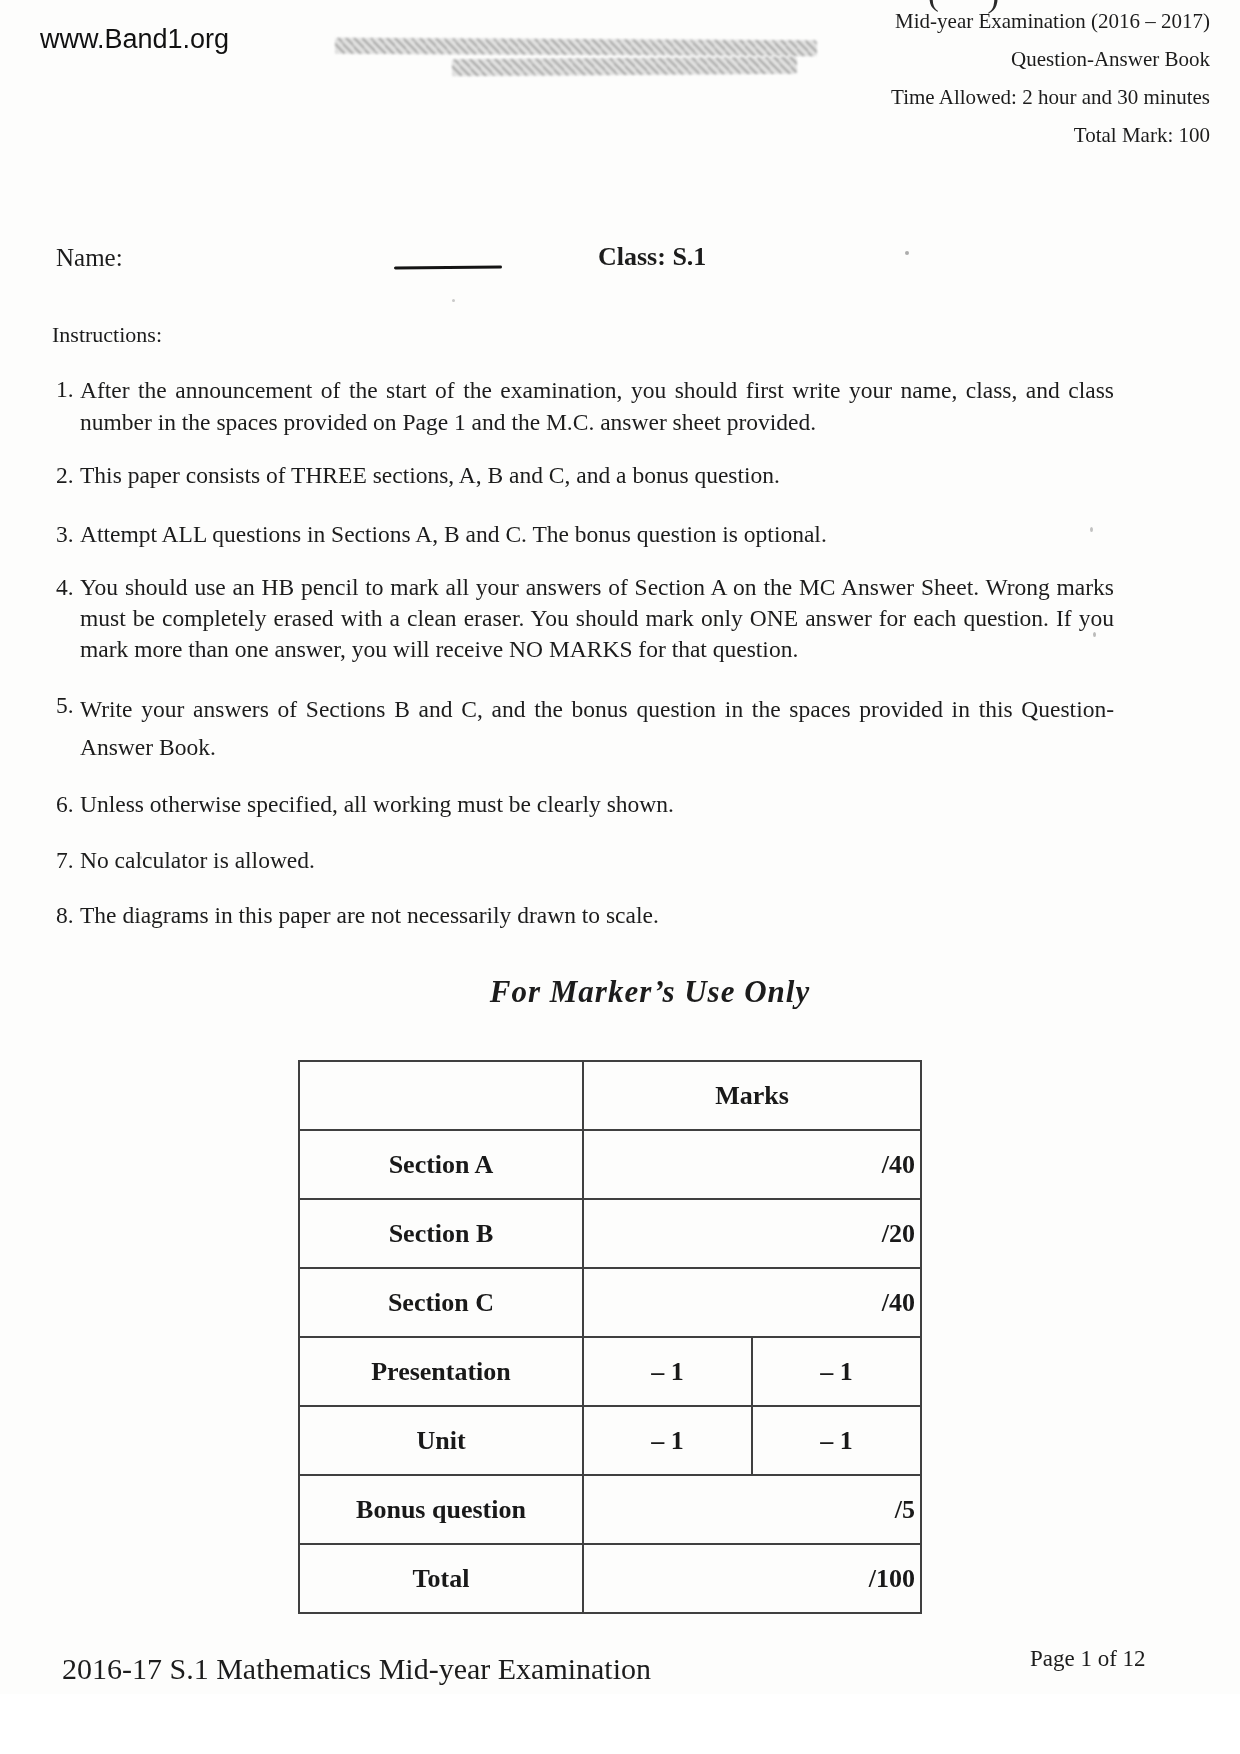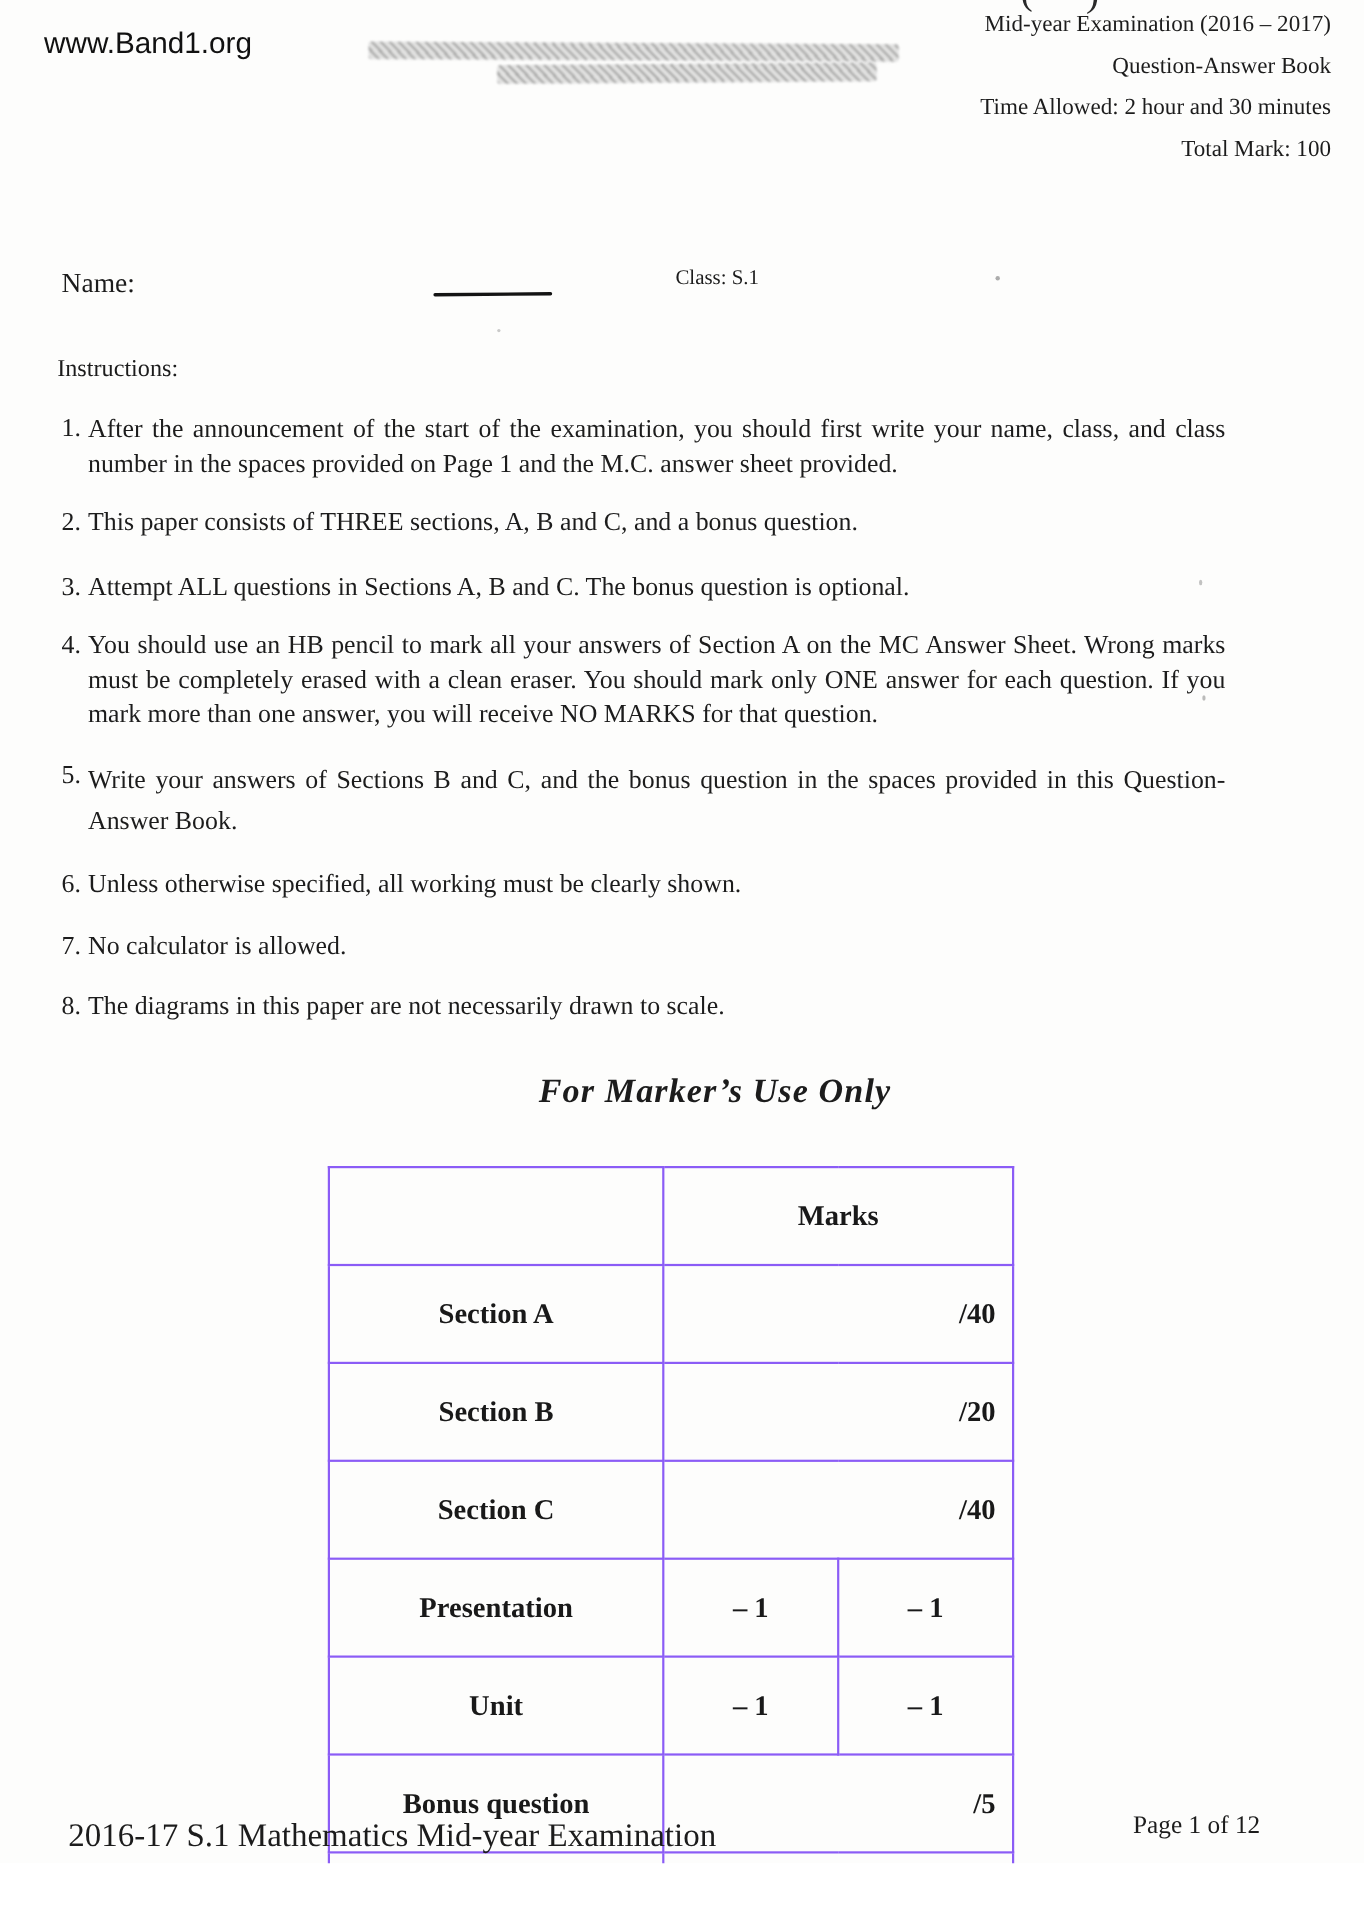--- a/index.html
+++ b/index.html
@@ -32,21 +32,21 @@
   .smudge{
     position:absolute;z-index:1;
     background:repeating-linear-gradient(47deg, rgba(95,95,95,0.55) 0 2px, rgba(175,175,175,0.35) 2px 6px);
     filter:blur(0.8px);
     border-radius:3px;
   }
   .smudge-1{left:335px;top:39px;width:482px;height:16px;transform:rotate(0.3deg);}
   .smudge-2{left:452px;top:58px;width:345px;height:17px;transform:rotate(-0.4deg);}
   
   .name-label{position:absolute;left:56px;top:244px;font-size:25px;}
-  .class-label{position:absolute;left:598px;top:242px;font-size:19px;font-weight:normal;margin-left:16px;}
+  .class-label{position:absolute;left:598px;top:242px;font-size:26px;font-weight:bold;}
   .name-underline{
     position:absolute;left:394px;top:266px;width:108px;height:3px;
     background:#141414;transform:rotate(-0.5deg);border-radius:2px;
   }
   
   .ins-heading{position:absolute;left:52px;top:322px;font-size:22px;font-weight:normal;}
   .ins-item{position:absolute;left:56px;width:1058px;font-size:23.5px;line-height:31px;}
   .ins-num{position:absolute;left:0;top:0;width:40px;}
   .ins-text{margin-left:24px;text-align:justify;}
   .lh32 .ins-text{line-height:32px;}
@@ -55,21 +55,21 @@
   .marker-heading{
     position:absolute;top:974px;left:0;width:1218px;text-align:center;
     font-size:31px;font-weight:bold;font-style:italic;letter-spacing:1px;padding-left:41px;
   }
   table.marker{
     position:absolute;left:298px;top:1060px;
     border-collapse:collapse;table-layout:fixed;width:624px;
     font-size:26px;font-weight:bold;color:#191919;
   }
   table.marker td{
-    border:2px solid #8b5cf6;height:57px;padding:15px;
+    border:2px solid #404040;height:57px;padding:5px;
     vertical-align:middle;
   }
   td.c-label{width:272px;text-align:center;}
   td.c-d1{width:184px;text-align:center;}
   td.c-d2{width:168px;text-align:center;}
   td.c-marks{text-align:right;padding-right:42px;}
   td.c-head{text-align:center;}
   
   .footer-left{position:absolute;left:62px;top:1652px;font-size:30px;}
   .footer-right{position:absolute;left:1030px;top:1646px;font-size:23px;}

